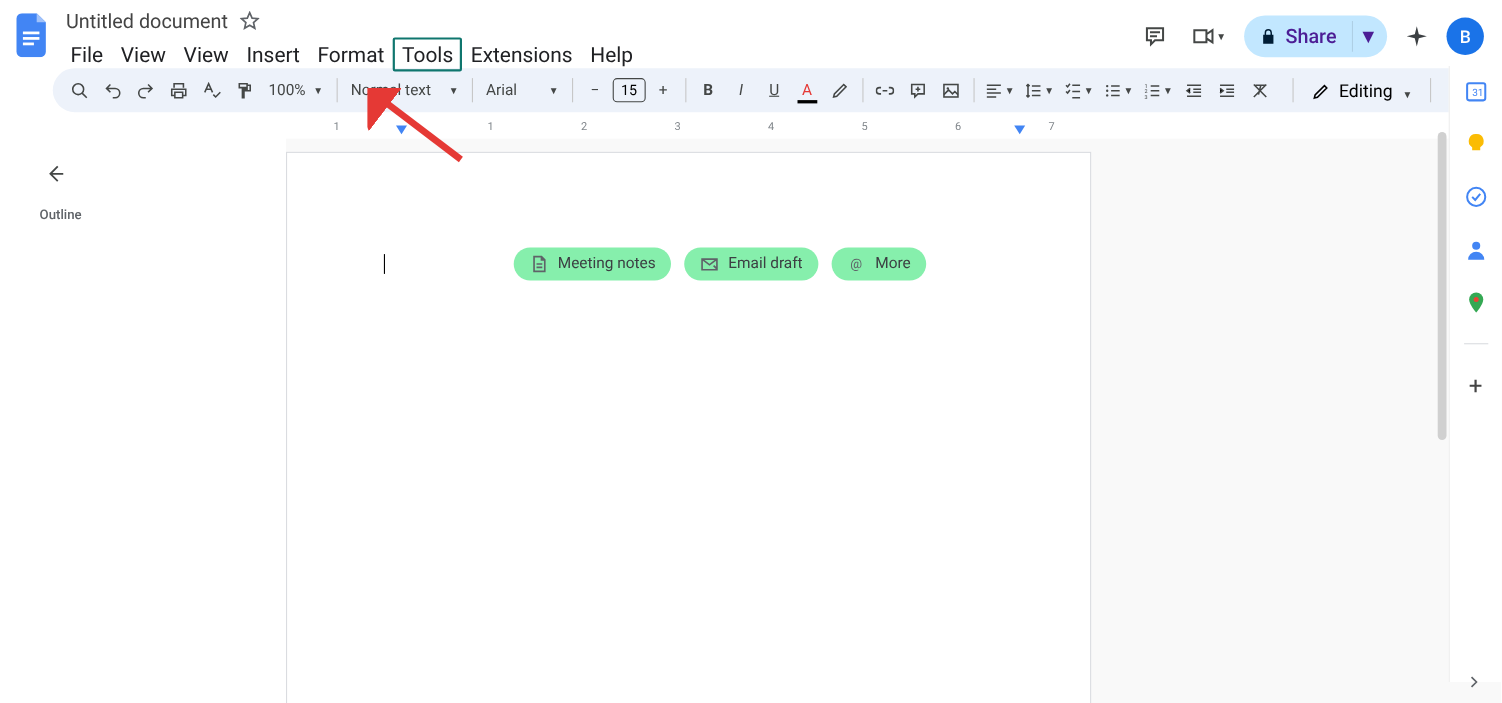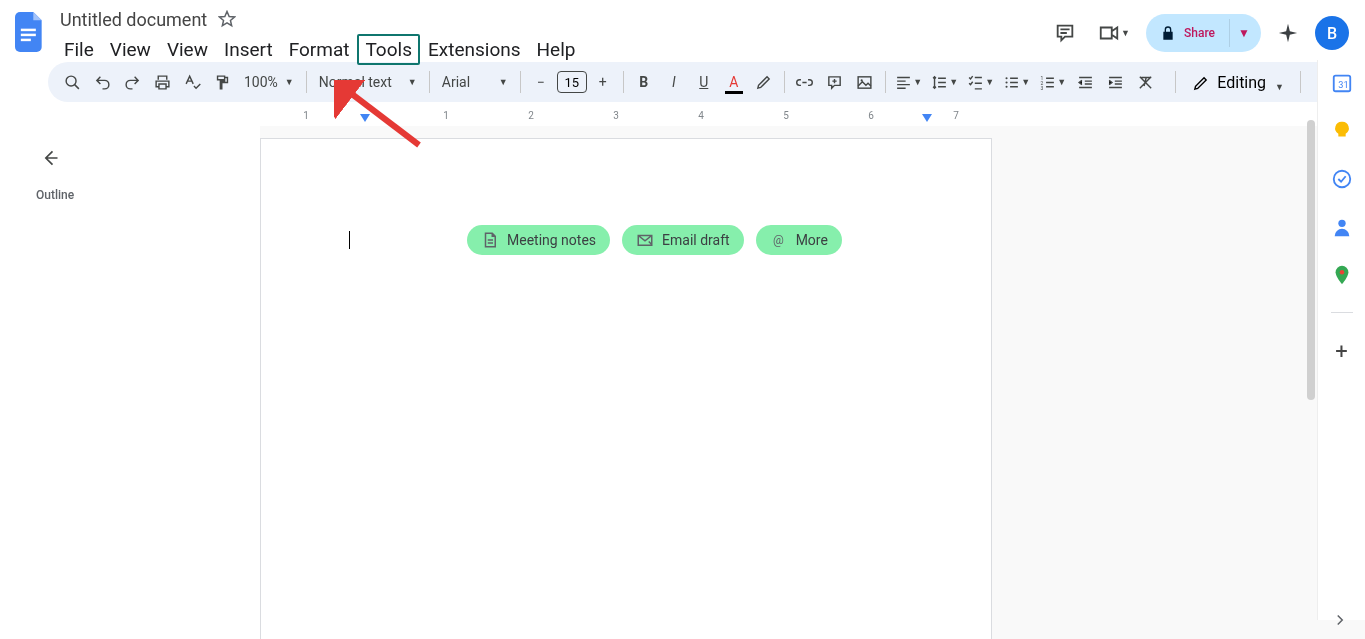--- a/index.html
+++ b/index.html
@@ -13,21 +13,21 @@
   .doc-title { font-size: 18px; color:#444; padding: 0 4px; }
   .star-btn { width:24px;height:24px; display:flex;align-items:center;justify-content:center; color:#5f6368; margin-left:4px; cursor:pointer;}
   .menu-bar { display:flex; gap:0; margin-top:4px; }
   .menu-item { font-size:19px; color:#202124; padding:4px 8px; border-radius:4px; cursor:pointer;}
   .menu-item.highlight { border:2px solid #0f766e; border-radius:2px; padding:2px 6px;}
   .header-spacer { flex:1; }
   .header-right { display:flex; align-items:center; gap:10px; margin-top:6px; padding-right:4px;}
   .icon-btn { width:34px;height:34px; display:flex;align-items:center;justify-content:center; color:#444746; border-radius:50%; cursor:pointer;}
   .share-btn { display:flex; align-items:center; background:#c2e7ff; border-radius:40px; padding:0 4px 0 14px; height:38px; cursor:pointer; gap:8px;}
   .share-btn .lock { color:#001d35; }
-  .share-btn span { font-size:12px; color:#be185d; font-weight:500; }
+  .share-btn span { font-size:18px; color:#4c1d95; font-weight:500; }
   .share-dd { width:28px;height:28px; display:flex;align-items:center;justify-content:center; border-left:1px solid rgba(0,0,0,0.1); margin-left:6px;}
   .avatar { width:34px;height:34px; border-radius:50%; background:#1a73e8; color:#fff; display:flex;align-items:center;justify-content:center; font-weight:500; font-size:16px; cursor:pointer;}
   
   .toolbar-wrap { padding: 4px 12px 0 12px; margin-left: 36px;}
   .toolbar { background:#edf2fa; border-radius:24px; height:40px; display:flex; align-items:center; padding:0 10px; gap:2px;}
   .tb-btn { min-width:28px;height:28px; display:flex;align-items:center;justify-content:center; color:#444746; border-radius:4px; cursor:pointer; font-size:14px;}
   .tb-sep { width:1px; height:22px; background:#c7c7c7; margin:0 4px;}
   .tb-text { font-size:14px; color:#444746; padding:0 6px; display:flex;align-items:center; gap:6px; cursor:pointer;}
   .fontsize-box { border:1px solid #444746; border-radius:4px; width:30px; height:22px; display:flex;align-items:center;justify-content:center; font-size:13px;}
   .text-color-btn { position:relative; }

